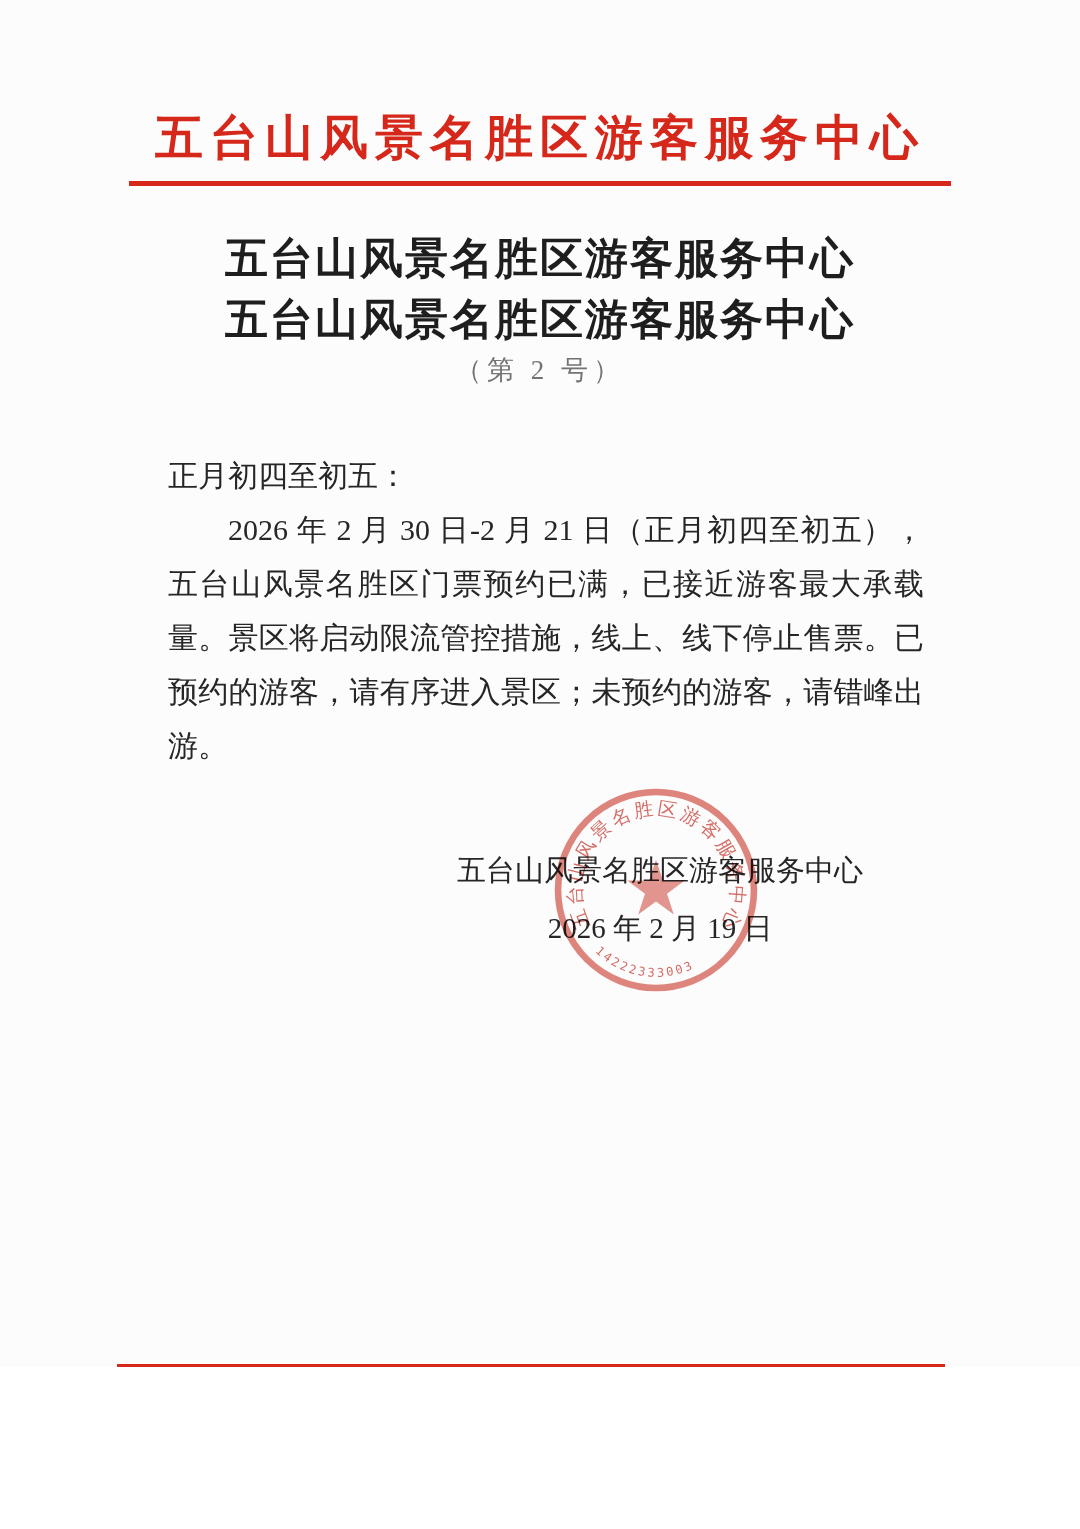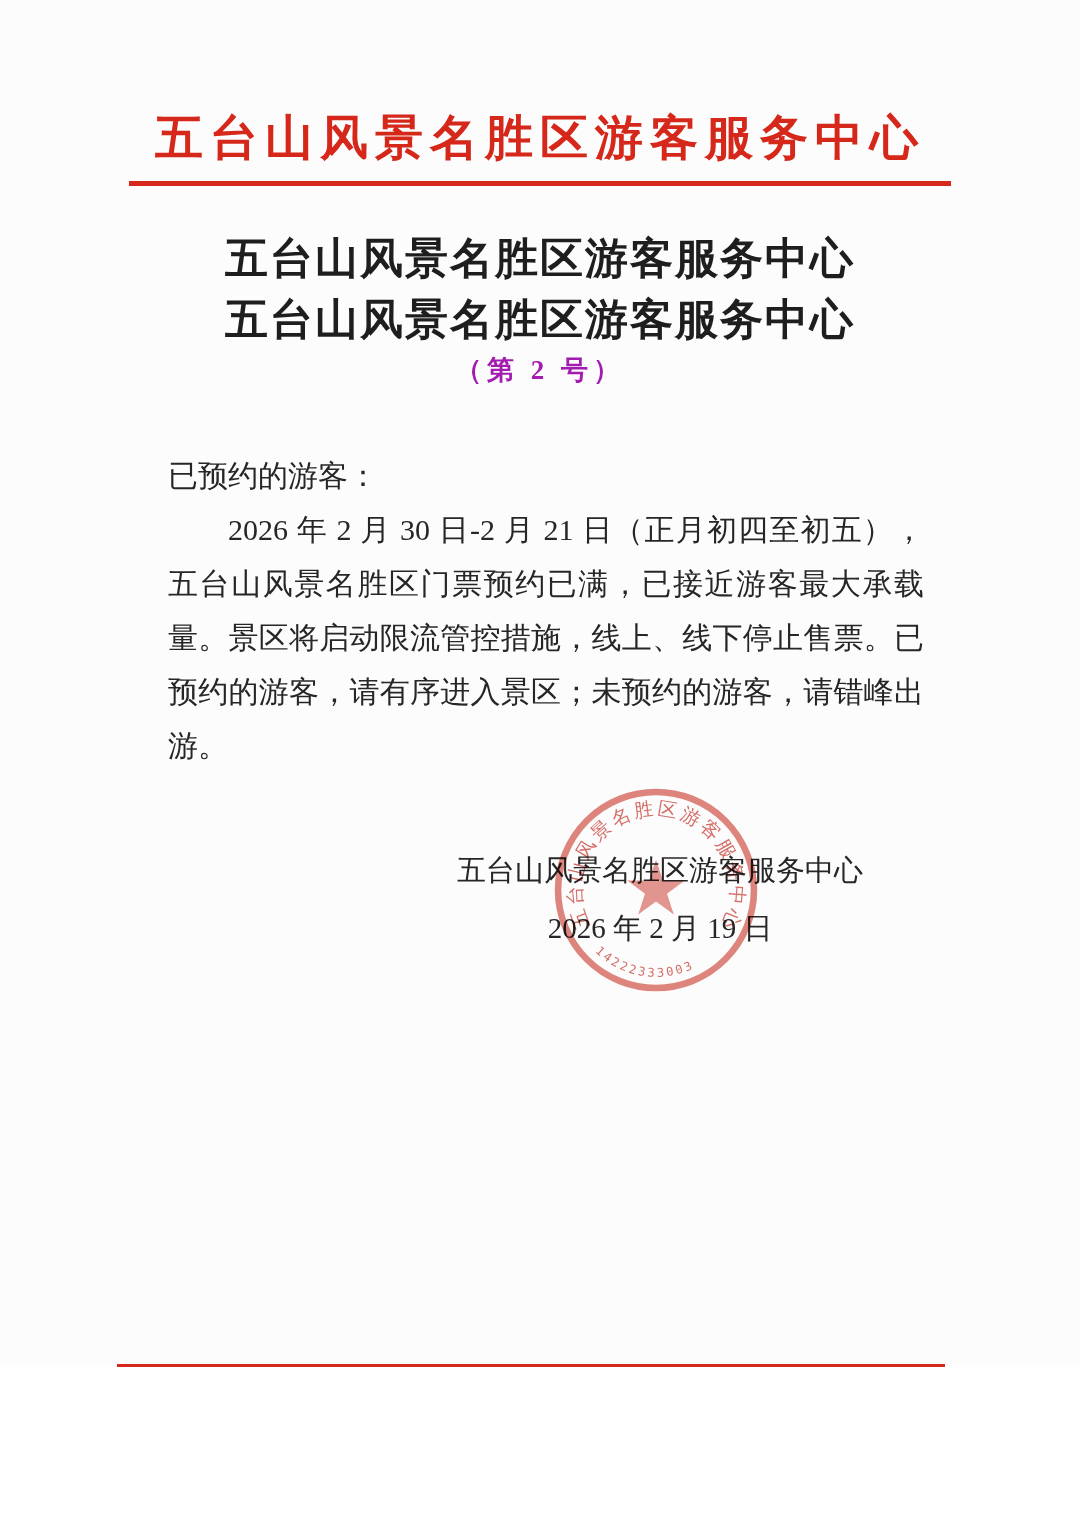--- a/index.html
+++ b/index.html
@@ -43,24 +43,24 @@
     font-size: 43px;
     line-height: 61px;
     letter-spacing: 2px;
     white-space: nowrap;
   }
   .doc-number {
     position: absolute;
     top: 352px; left: 0;
     width: 100%;
     text-align: center;
-    color: #a21caf;
+    color: #737373;
     font-size: 27px;
     letter-spacing: 5px;
-    font-weight: bold;
+    font-weight: normal;
   }
 
   
   .body-text {
     position: absolute;
     top: 449px; left: 168px;
     width: 756px;
     font-size: 30px;
     line-height: 54px;
     color: #262626;
@@ -125,21 +125,21 @@
   <div class="letterhead">五台山风景名胜区游客服务中心</div>
   <div class="rule-top"></div>
 
   <div class="title">
     <div>五台山风景名胜区游客服务中心</div>
     <div>五台山风景名胜区游客服务中心</div>
   </div>
   <div class="doc-number">（第 2 号）</div>
 
   <div class="body-text">
-    <p>已预约的游客：</p>
+    <p>正月初四至初五：</p>
     <p class="indent">2026 年 2 月 30 日-2 月 21 日（正月初四至初五），五台山风景名胜区门票预约已满，已接近游客最大承载量。景区将启动限流管控措施，线上、线下停止售票。已预约的游客，请有序进入景区；未预约的游客，请错峰出游。</p>
   </div>
 
   <div class="signature">
     <div>五台山风景名胜区游客服务中心</div>
     <div>2026 年 2 月 19 日</div>
   </div>
 
   <svg class="stamp" viewBox="0 0 202 202">
     <defs>

